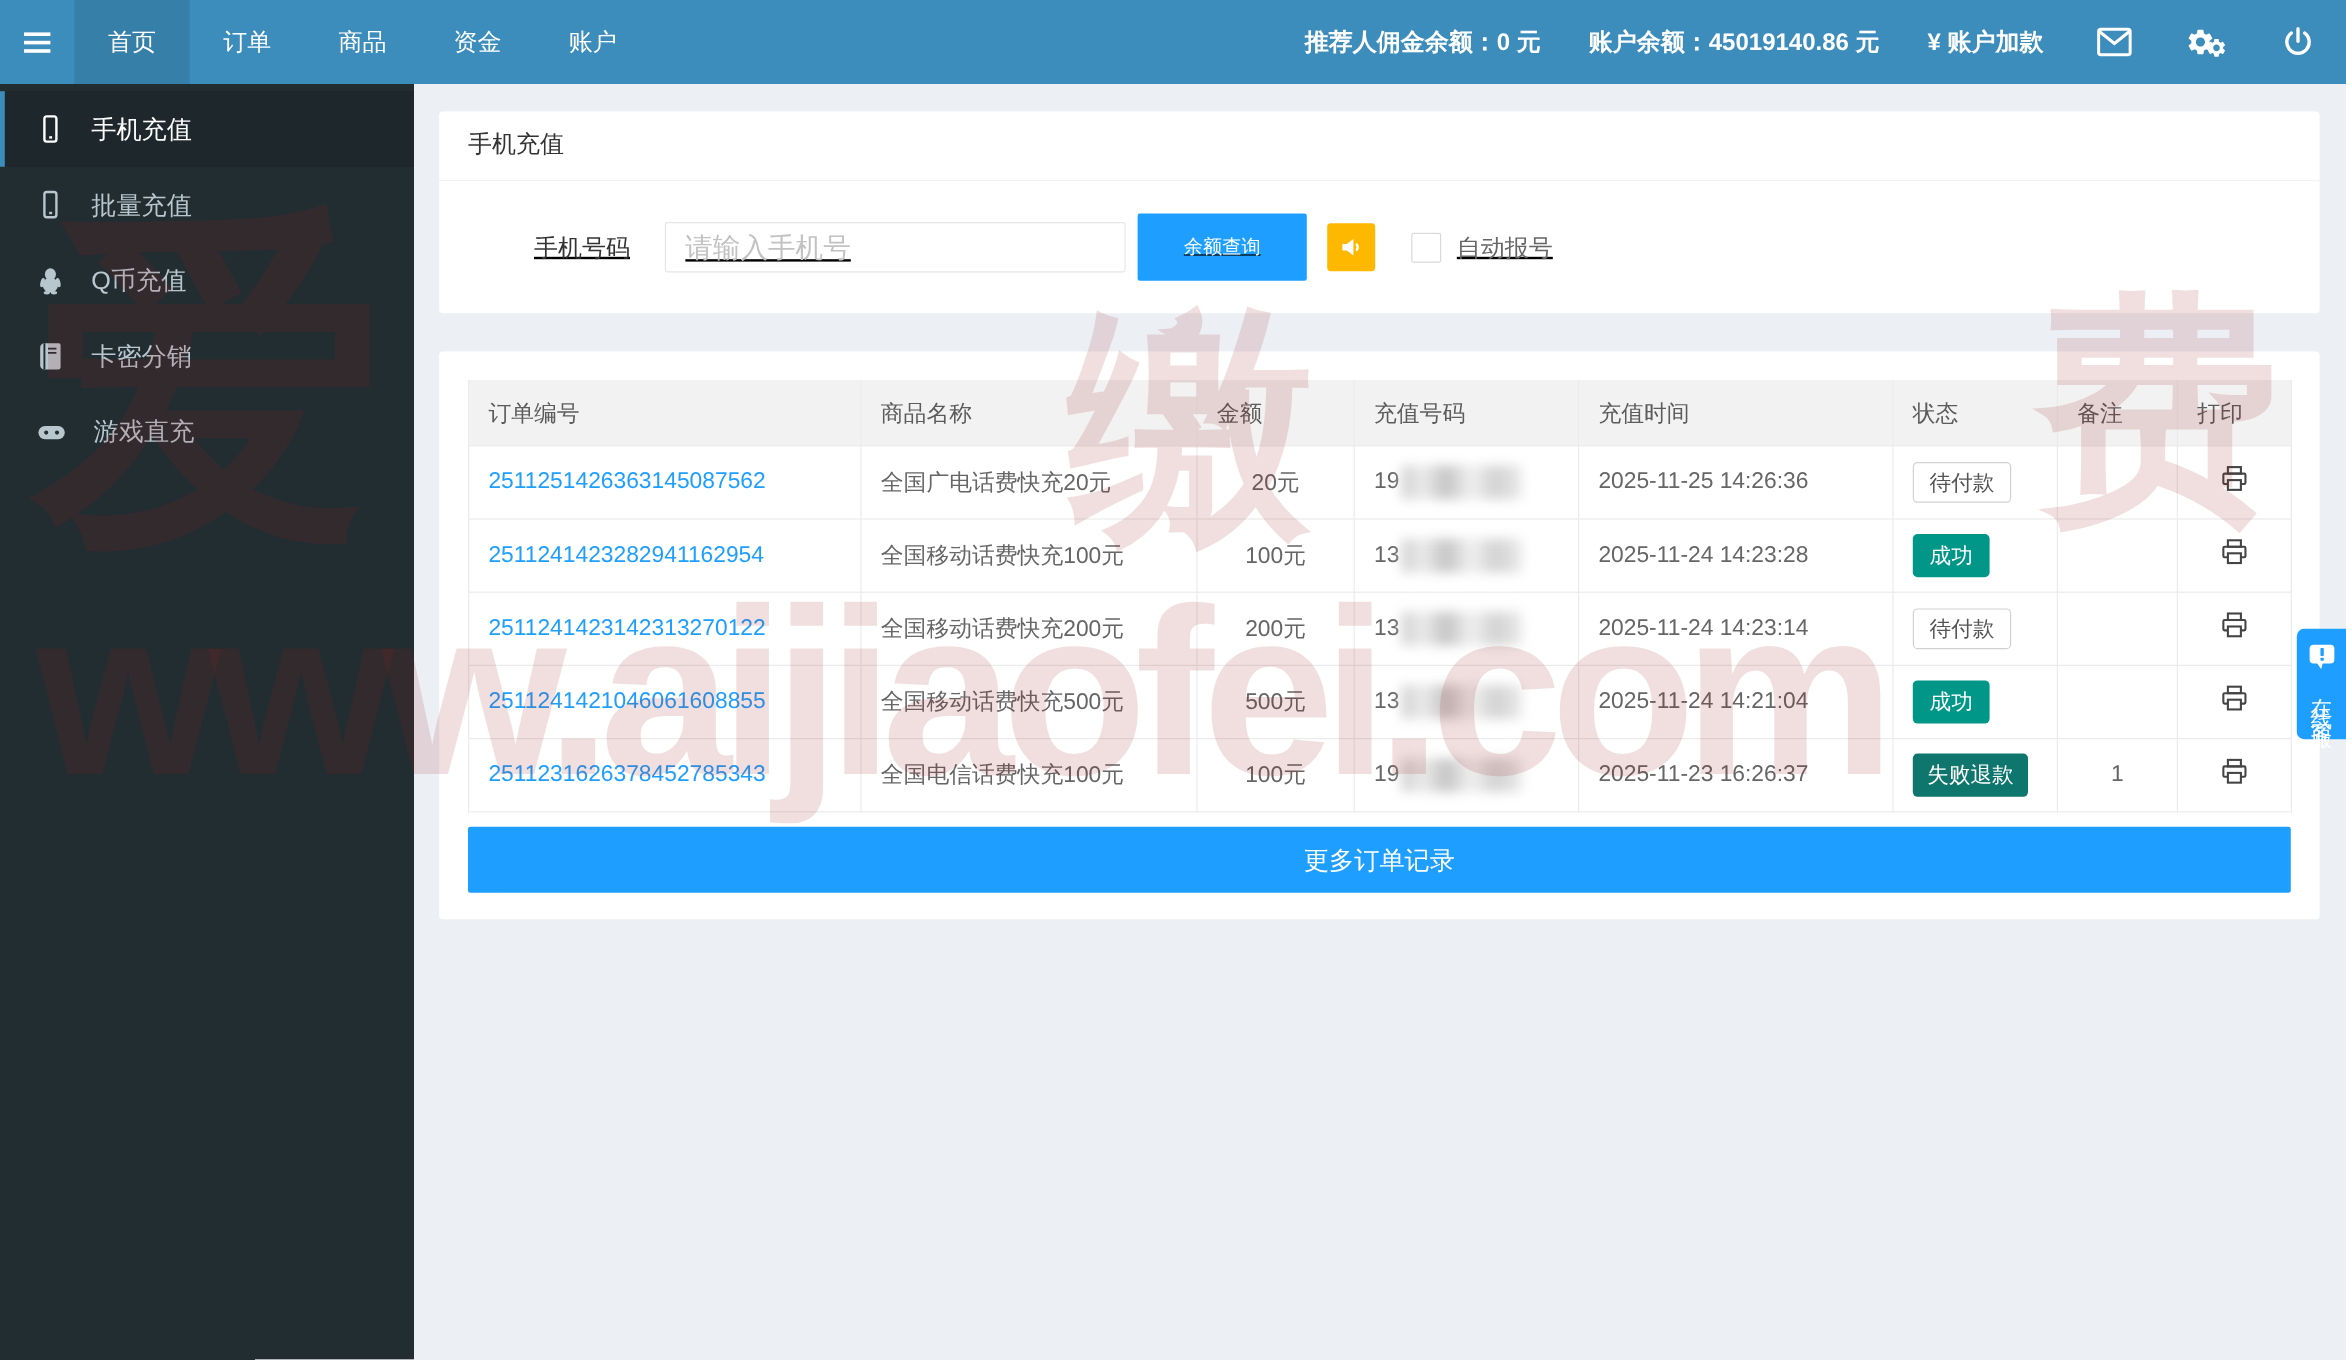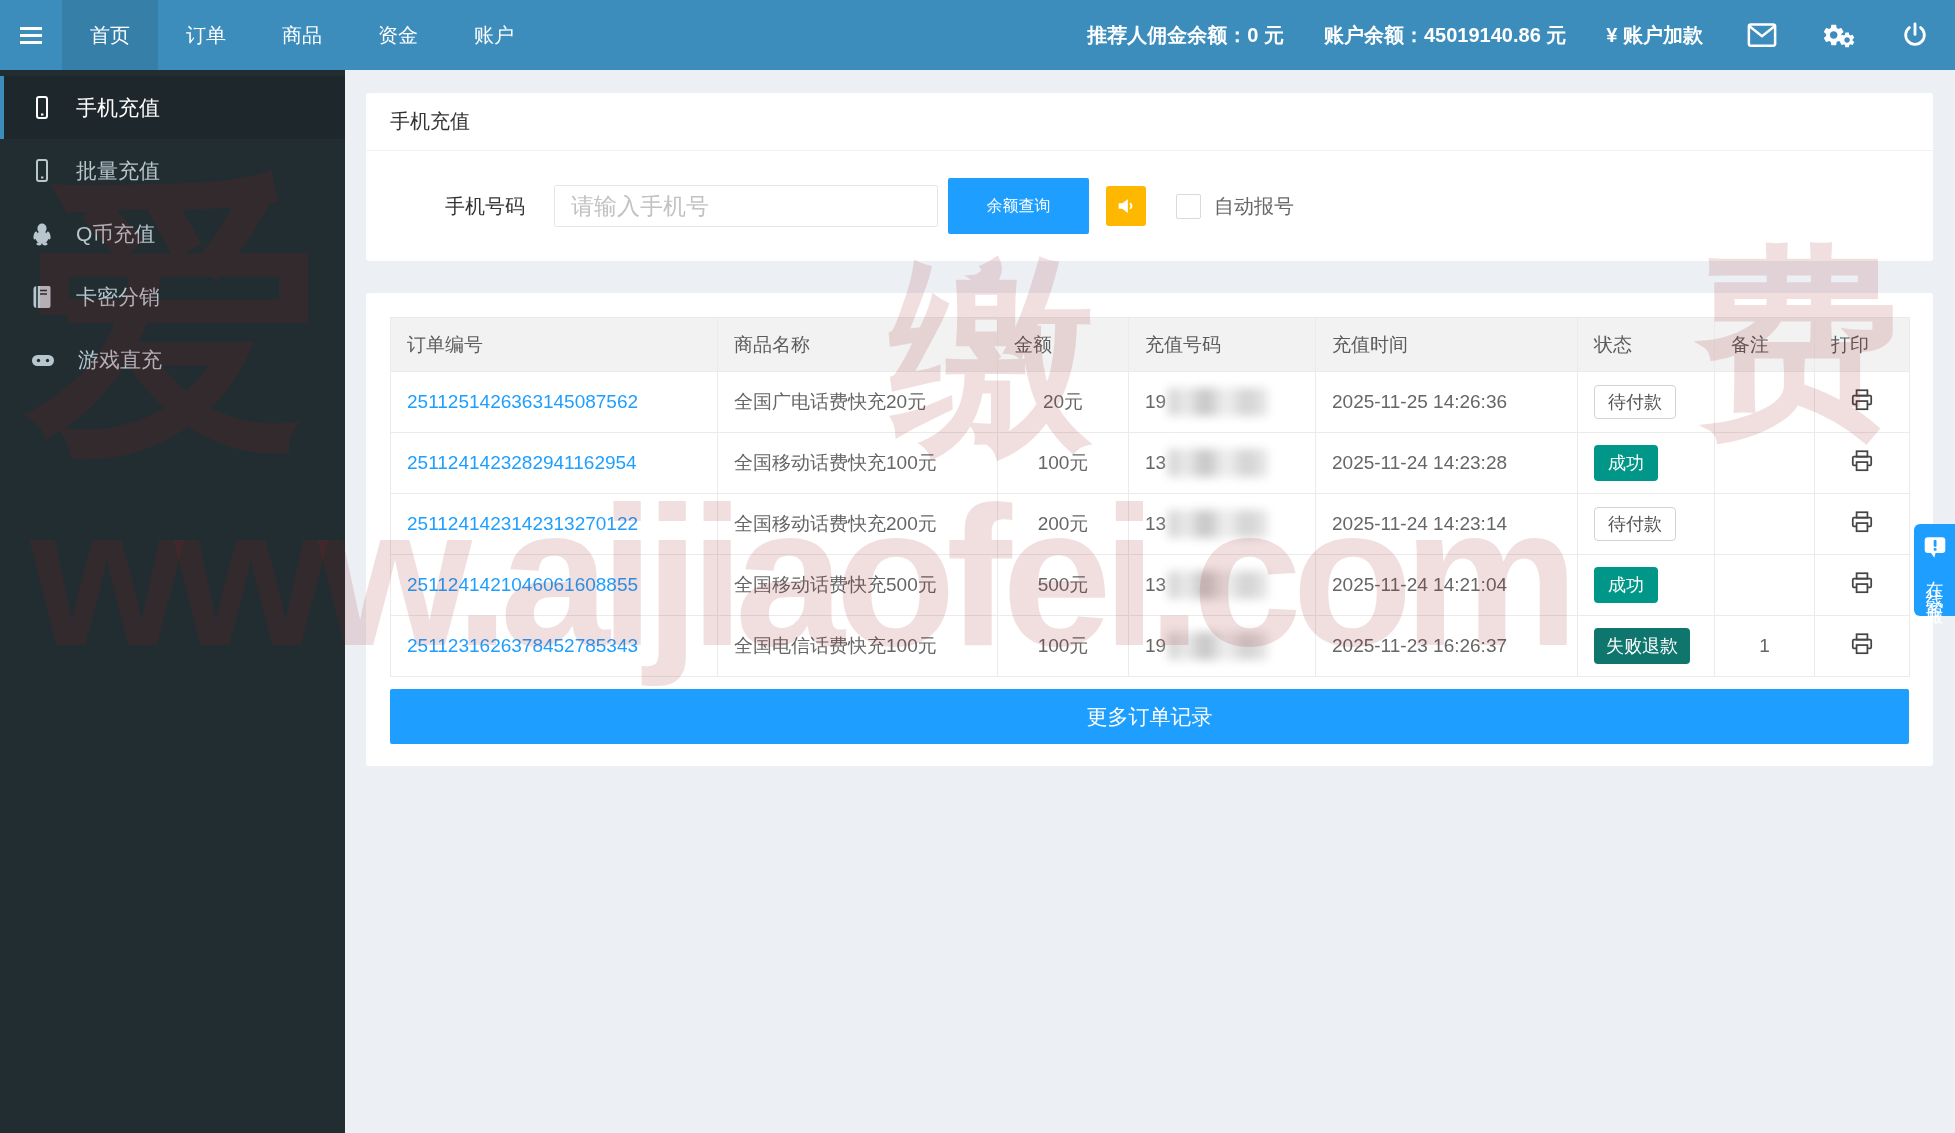--- a/index.html
+++ b/index.html
@@ -29,21 +29,21 @@
   .sidebar { position:absolute; top:70px; left:0; bottom:0; width:345px; background:#222d32; padding-top:6px; z-index:10; }
   .side-item { height:63px; display:flex; align-items:center; gap:22px; padding-left:26px;
                color:#b8c7ce; font-size:21px; border-left:4px solid transparent; cursor:pointer; }
   .side-item.active { background:#1e282c; color:#fff; border-left-color:#3c8dbc; }
   .side-item svg { flex:0 0 auto; }
 
   
   .content { position:absolute; top:70px; left:345px; right:0; bottom:0; background:#ecf0f5; padding:23px 22px 0 21px; }
   .panel { background:#fff; border-radius:3px; }
   .panel-hd { height:58px; line-height:57px; padding:0 24px; font-size:20px; color:#333; border-bottom:1px solid #f2f2f2; }
-  .panel-bd { padding:27px 24px; display:flex; align-items:center; }
+  .panel-bd { padding:27px 24px; display:flex; align-items:center;text-decoration:underline; }
   .form-label { margin-left:55px; font-size:20px; color:#333; }
   .phone-input { margin-left:29px; width:384px; height:42px; border:1px solid #e6e6e6; border-radius:2px;
                  font-size:23px; color:#0f766e; padding:0 16px; outline:none; font-family:inherit; }
   .phone-input::placeholder { color:#c2c2c2; }
   .btn-query { margin-left:10px; width:141px; height:56px; background:#1E9FFF; border:none; border-radius:2px;
                color:#fff; font-size:16px; cursor:pointer; font-family:inherit; }
   .btn-sound { margin-left:17px; width:40px; height:40px; background:#FFB800; border:none; border-radius:3px;
                display:flex; align-items:center; justify-content:center; cursor:pointer; }
   .checkbox { margin-left:30px; width:25px; height:25px; border:1px solid #d9d9d9; border-radius:2px; background:#fff; cursor:pointer; }
   .auto-label { margin-left:13px; font-size:20px; color:#666; }

